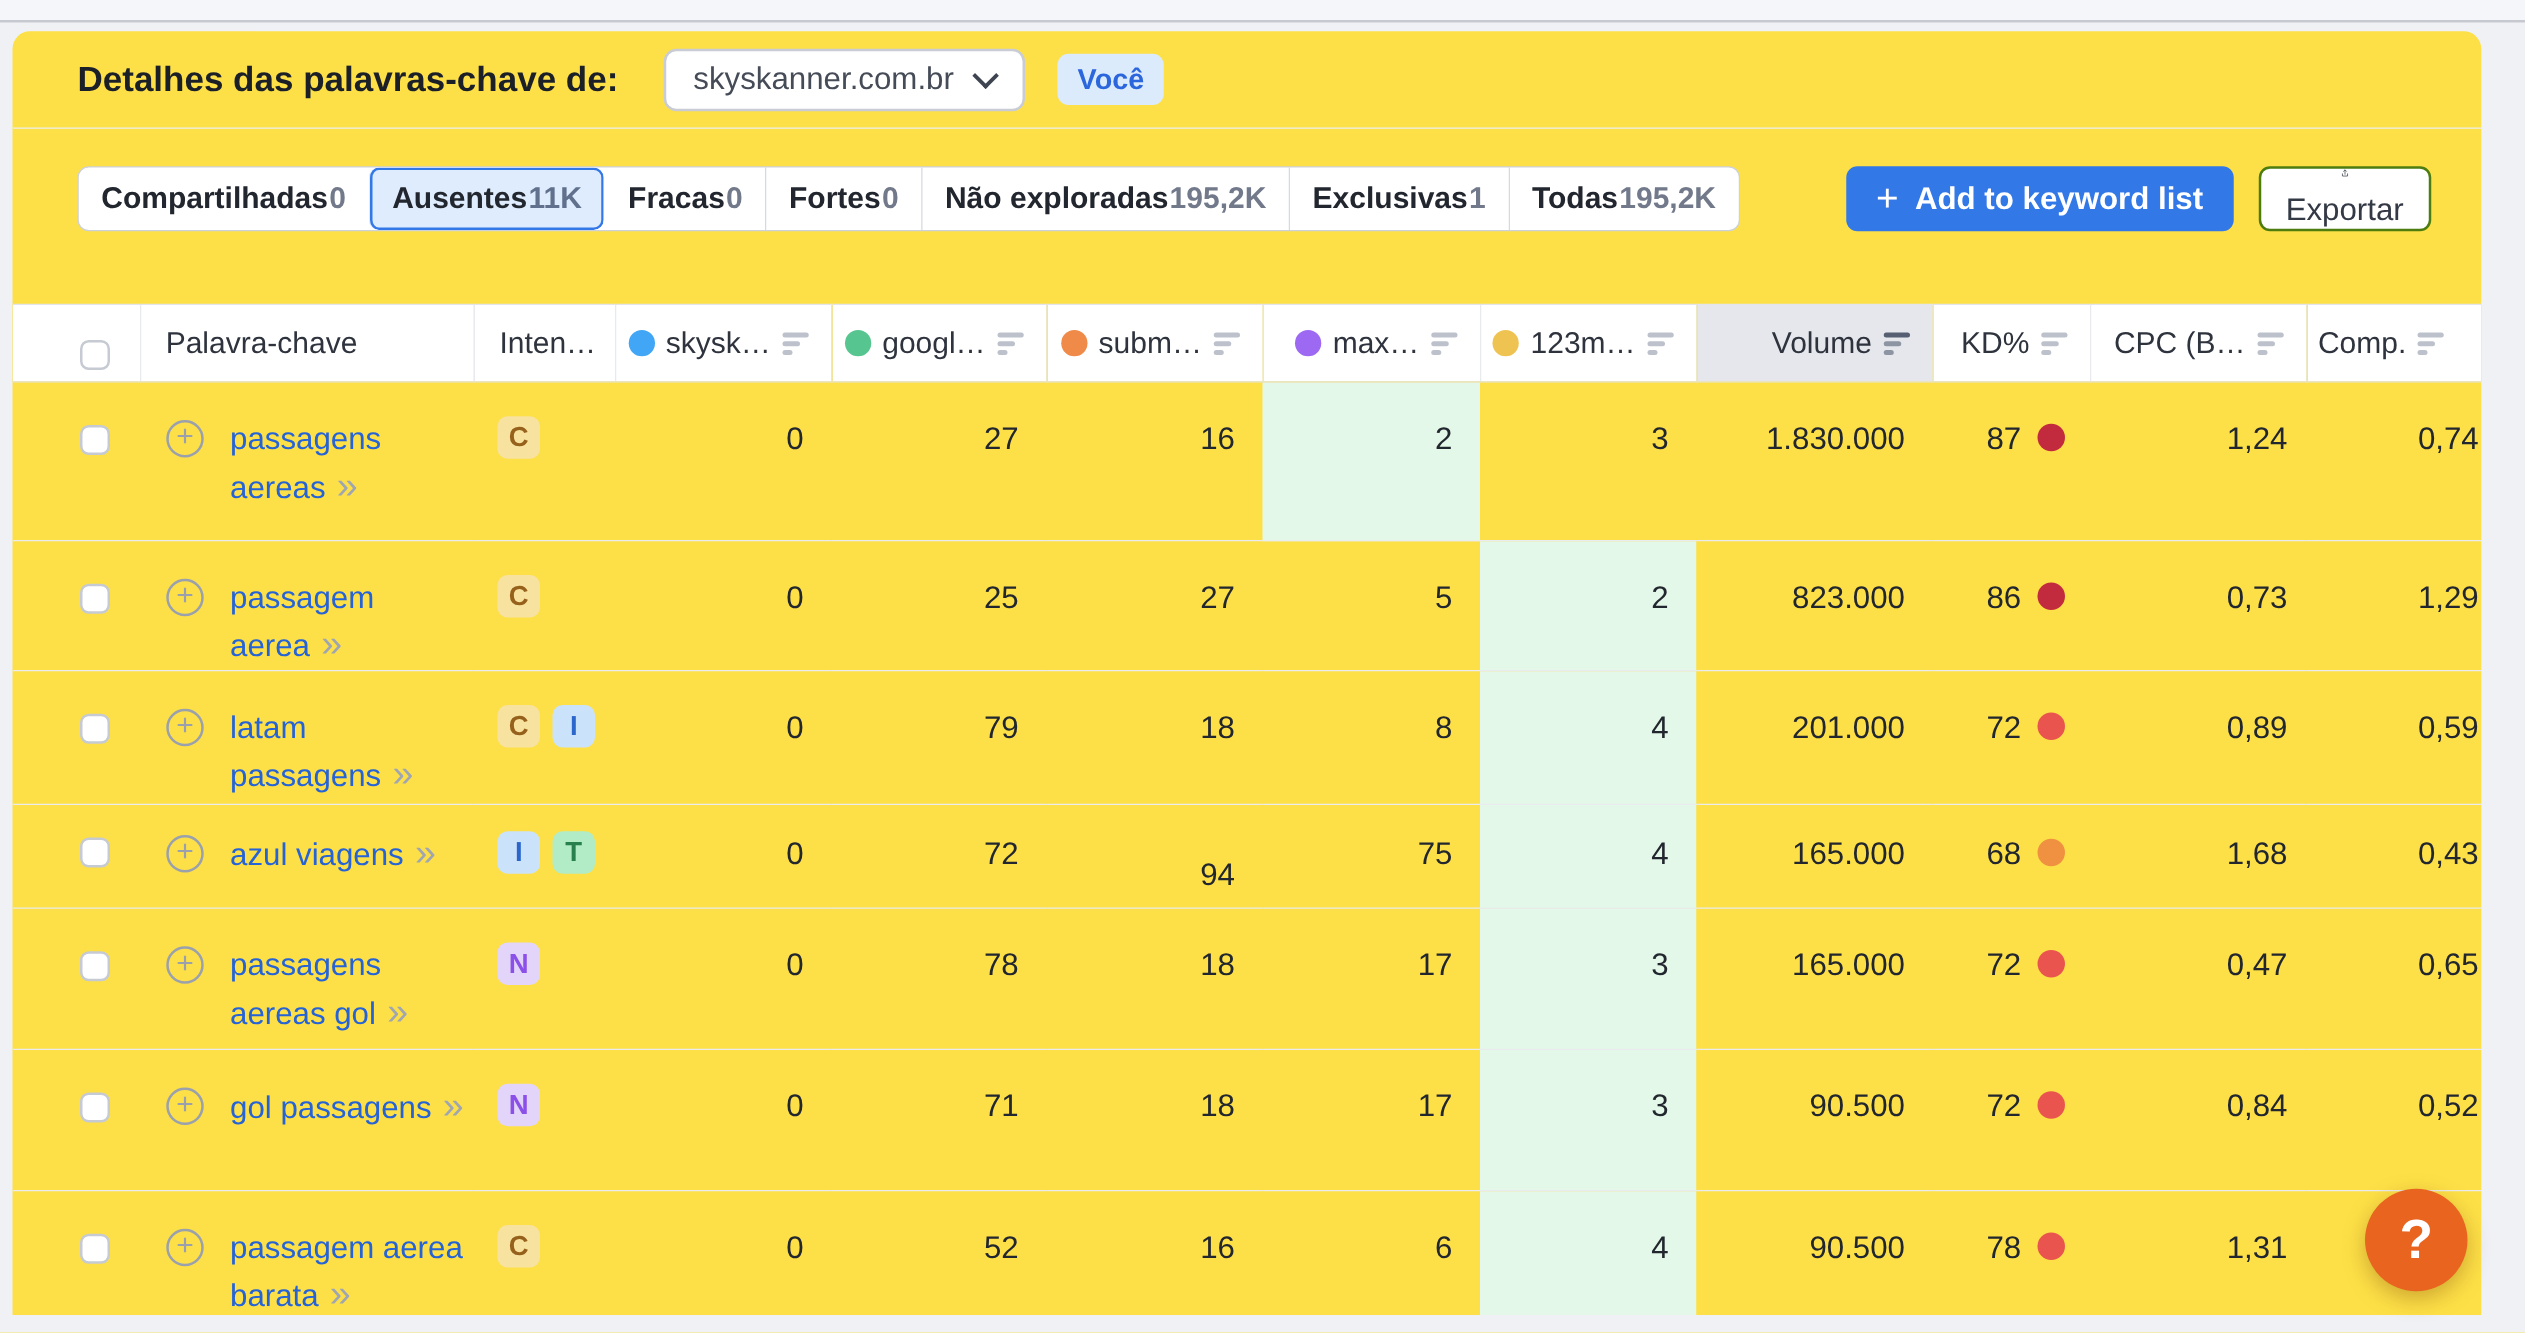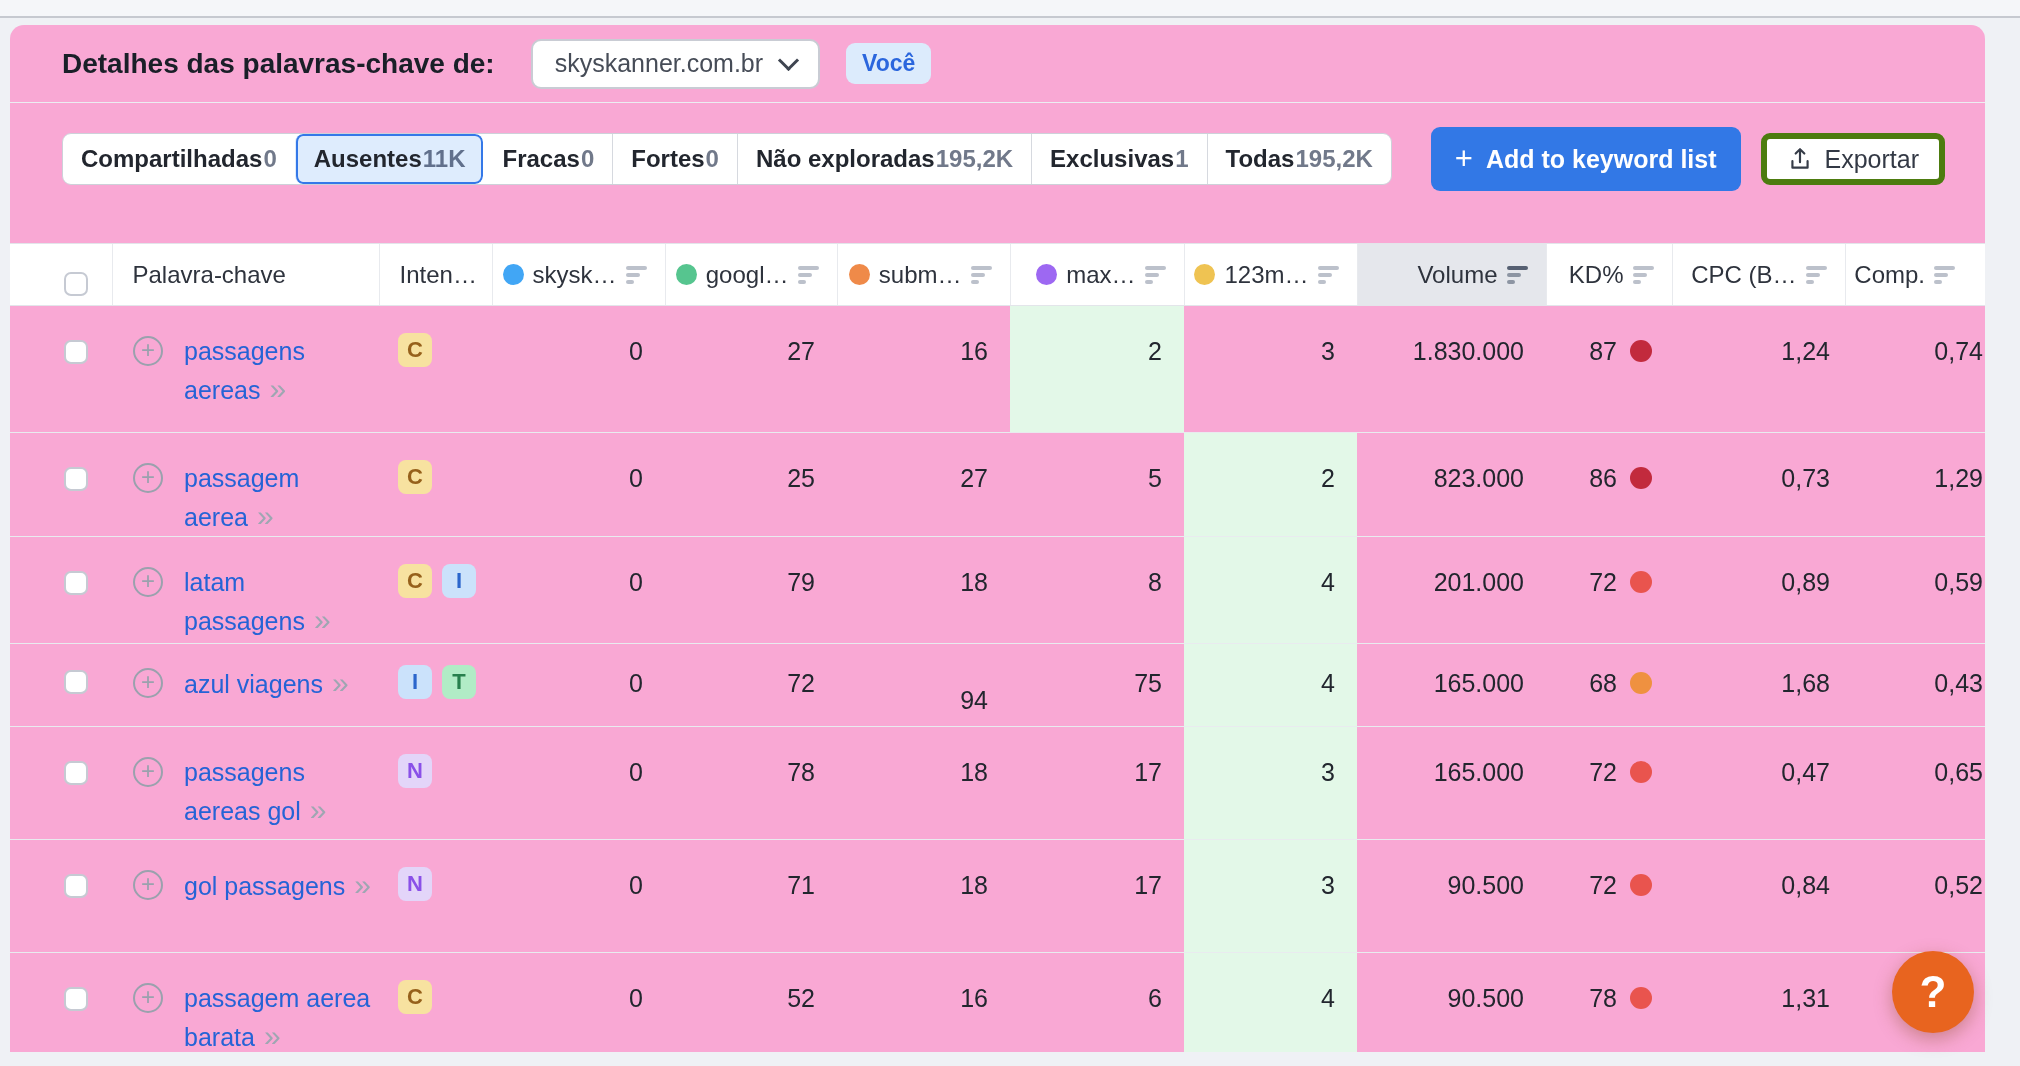--- a/index.html
+++ b/index.html
@@ -1,39 +1,39 @@
 <!DOCTYPE html>
 <html><head>
 <meta charset="utf-8">
 <style>
   html,body{margin:0;padding:0;}
   body{font-family:"Liberation Sans", sans-serif; background:#eff1f5;}
   .page{position:relative;width:2020px;height:1066px;overflow:hidden;background:#eff1f5;}
   .topstrip{position:absolute;top:0;left:0;width:2020px;height:16px;background:#f5f6f9;border-bottom:2px solid #c6c9d0;}
-  .card{position:absolute;left:10px;top:25px;width:1975px;height:1027px;background:#f9a8d4;border-radius:14px 14px 0 0;overflow:hidden;}
+  .card{position:absolute;left:10px;top:25px;width:1975px;height:1027px;background:#fde047;border-radius:14px 14px 0 0;overflow:hidden;}
 
   
   .card-header{height:77px;border-bottom:1px solid #eceef2;display:flex;align-items:center;padding-left:52px;white-space:nowrap;}
   .page-title{font-size:28px;font-weight:bold;color:#1a1f28;margin:0;}
   .domain-select{margin-left:36px;height:50px;border:2px solid #c9ccd4;border-radius:10px;display:inline-flex;align-items:center;padding:0 22px;gap:18px;font-size:25px;color:#464c57;background:#fff;box-sizing:border-box;cursor:pointer;}
   .chevron-down{width:12px;height:12px;border-right:3px solid #3e4450;border-bottom:3px solid #3e4450;transform:rotate(45deg);margin-top:-7px;}
   .you-badge{margin-left:26px;background:#dcebfc;color:#2b66dd;font-size:23px;font-weight:bold;padding:7px 16px;border-radius:9px;}
 
   
   .toolbar{display:flex;align-items:center;padding:30px 40px 0 52px;height:52px;white-space:nowrap;}
   .tabs{display:flex;align-items:stretch;border:1px solid #cdd1d9;border-radius:9px;background:#fff;height:52px;box-sizing:border-box;}
   .tab{display:flex;align-items:center;gap:1px;padding:0 18px;font-size:24px;font-weight:bold;color:#22262e;border-left:1px solid #d6d9df;cursor:pointer;}
   .tab:first-child{border-left:none;}
   .tab .count{color:#71798a;font-weight:bold;}
   .tab.active{background:#deecfd;box-shadow:inset 0 0 0 2px #3478e8;border-radius:8px;border-left-color:transparent;}
   .tab.active + .tab{border-left-color:transparent;}
   .tab.active .count{color:#61708c;}
-  .add-btn{margin-left:auto;background:#3278e6;border:none;border-radius:9px;height:64px;padding:0 24px;display:inline-flex;align-items:center;gap:13px;color:#fff;font-size:25px;font-weight:bold;font-family:"Liberation Sans",sans-serif;cursor:pointer;}
+  .add-btn{margin-left:auto;background:#3278e6;border:none;border-radius:9px;height:52px;padding:0 24px;display:inline-flex;align-items:center;gap:13px;color:#fff;font-size:25px;font-weight:bold;font-family:"Liberation Sans",sans-serif;cursor:pointer;}
   .btn-plus::before{content:"+";font-size:31px;font-weight:normal;line-height:1;}
-  .export-btn{margin-left:20px;background:#fff;border:6px solid #4d7c0f;border-radius:9px;height:52px;padding:0 20px;display:inline-flex;align-items:center;gap:12px;color:#333945;font-size:25px;font-family:"Liberation Sans",sans-serif;box-sizing:border-box;cursor:pointer;}
+  .export-btn{margin-left:20px;background:#fff;border:2px solid #4d7c0f;border-radius:9px;height:52px;padding:0 20px;display:inline-flex;align-items:center;gap:12px;color:#333945;font-size:25px;font-family:"Liberation Sans",sans-serif;box-sizing:border-box;cursor:pointer;flex-direction:column;}
 
   
   table{border-collapse:collapse;table-layout:fixed;width:1975px;margin-top:58px;}
   thead th{height:61px;border-top:1px solid #e3e5ea;border-bottom:1px solid #e3e5ea;border-left:1px solid #e8eaee;font-size:24px;font-weight:normal;color:#2e333d;background:#fff;padding:0;white-space:nowrap;overflow:hidden;}
   thead th:first-child{border-left:none;}
   th.sorted{background:#e5e7ec;}
   .th-left{text-align:left;padding-left:20px;}
   .th-group{display:flex;align-items:center;justify-content:flex-end;gap:9px;padding-right:18px;}
   .th-group.pad-big{padding-right:30px;}
   .hdot{width:21px;height:21px;border-radius:50%;flex:none;}

